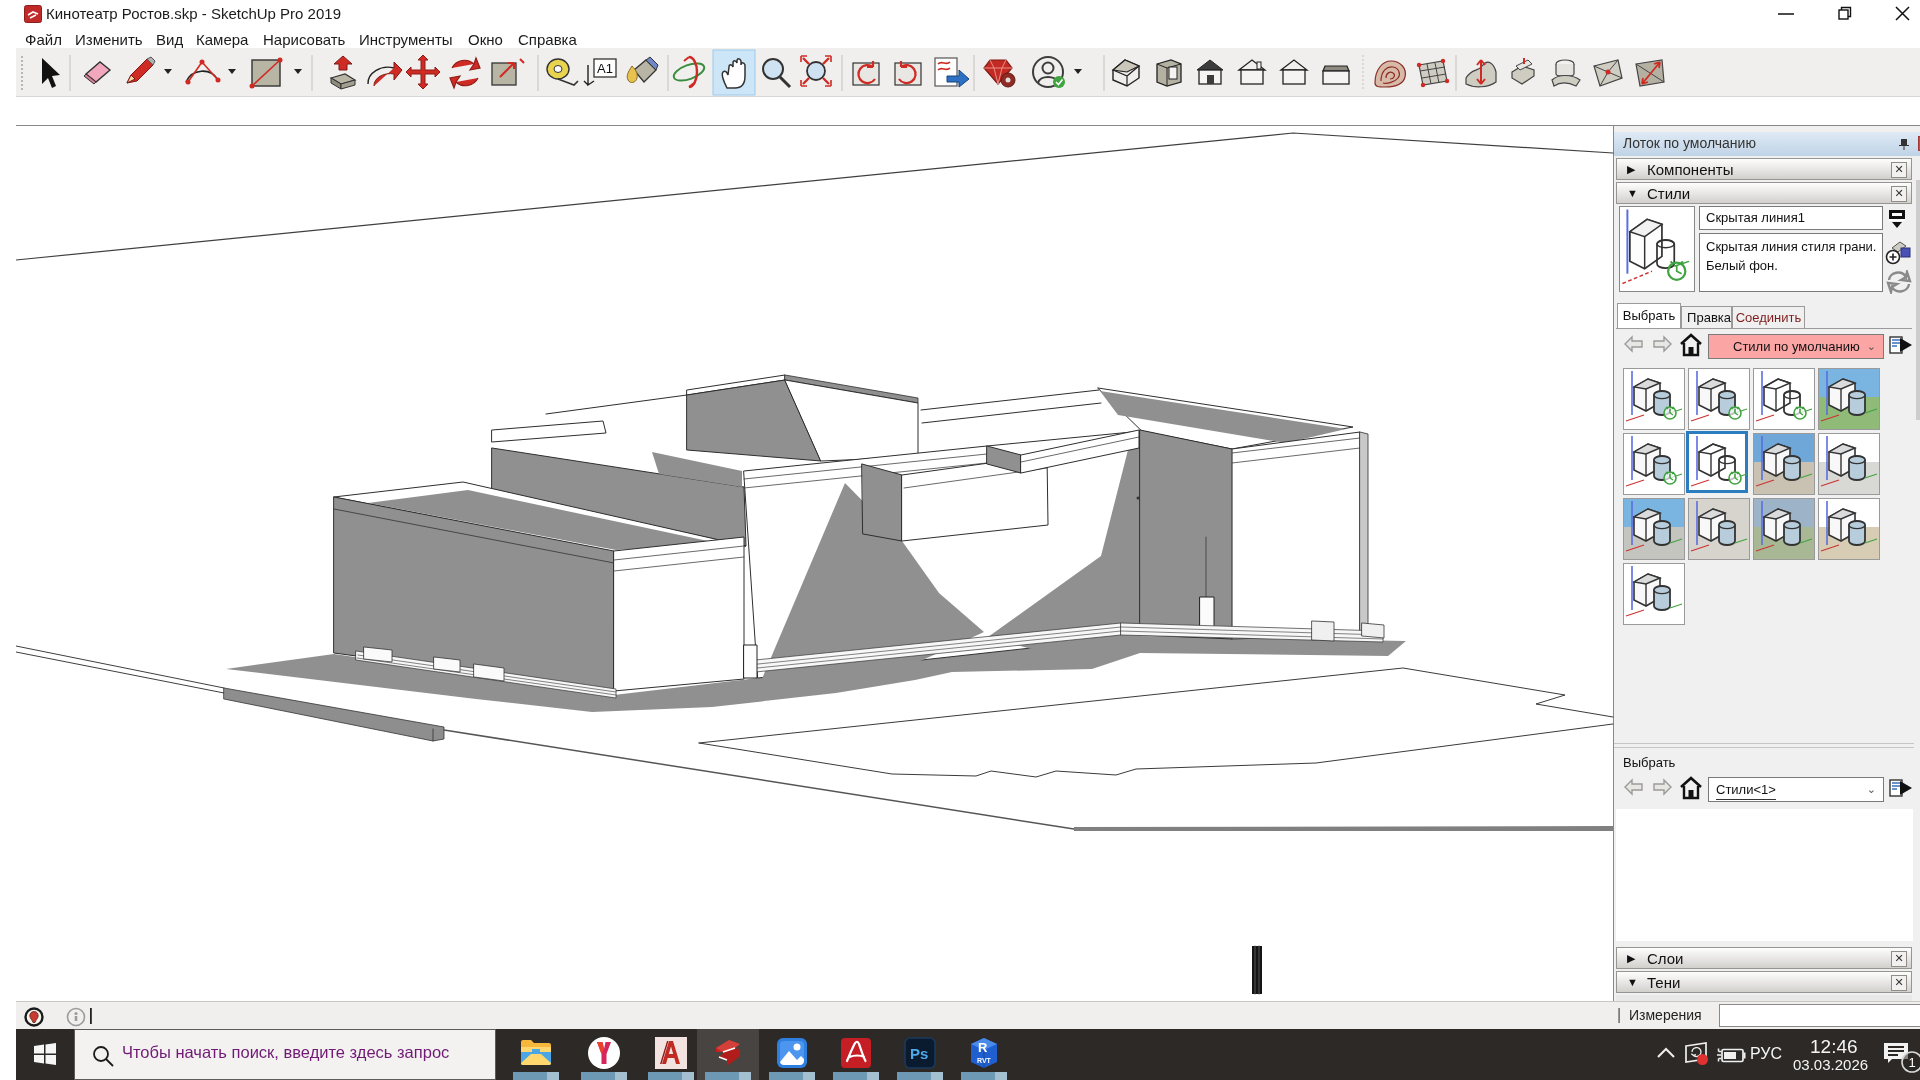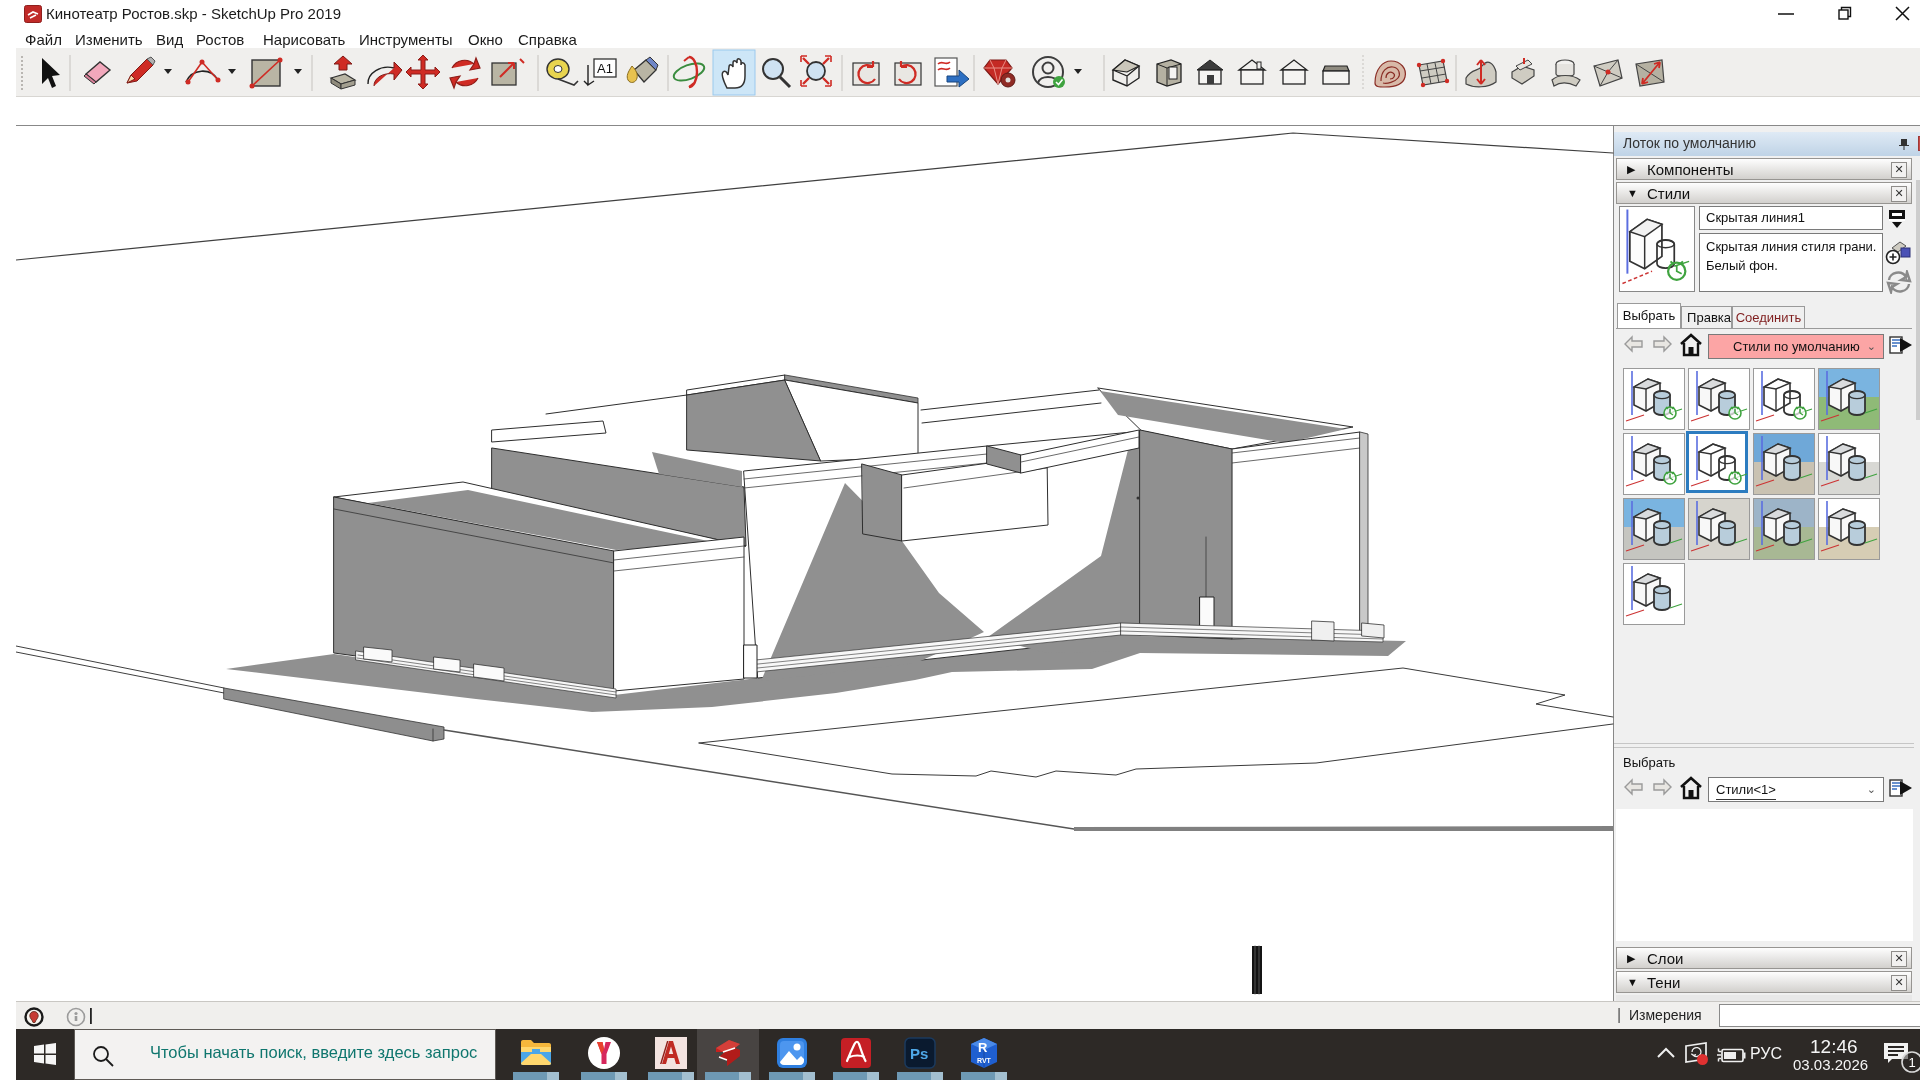--- a/index.html
+++ b/index.html
@@ -24,21 +24,21 @@
 #traytitle { position:absolute; left:0px; top:6px; width:322px; height:24px; background:linear-gradient(#dfeaf5,#bfd3e6); font-size:14px; color:#333; }
 .trayhdr { position:absolute; left:2px; width:296px; height:22px; background:linear-gradient(#fefefe,#d2d0cd); border:1px solid #979592; font-size:15px; color:#111; }
 .trayhdr .arr { position:absolute; left:10px; top:4px; font-size:11px; color:#111; }
 .trayhdr .lbl { position:absolute; left:30px; top:2px; }
 .trayhdr .x { position:absolute; right:4px; top:3px; width:16px; height:16px; background:#f2f1f0; border:1px solid #8f8d8a; font-size:11px; line-height:13px; text-align:center; color:#333; }
 
 #statusbar { position:absolute; left:0; top:1001px; width:1920px; height:28px; background:#f0efed; border-top:1px solid #c9c7c3; }
 
 #taskbar { position:absolute; left:0; top:1029px; width:1920px; height:51px; background:#2d2926; }
 #search { position:absolute; left:58px; top:0px; width:422px; height:51px; background:#f3f2f1; border:1px solid #5e5a56; overflow:hidden; }
-#search span { position:absolute; left:47px; top:13px; font-size:16.5px; color:#0f766e;margin-left:28px; }
+#search span { position:absolute; left:47px; top:13px; font-size:16.5px; color:#701a75; }
 .tbicon { position:absolute; top:7px; width:34px; height:34px; }
 .bluestrip { position:absolute; top:43px; height:8px; width:46px; background:#6e99b4; }
 .bluestrip i { position:absolute; right:0; top:0; width:12px; height:8px; background:#a3bfd0; }
 .traytxt { color:#f5f5f5; font-size:14px; position:absolute; }
 </style>
 </head>
 <body>
 <div id="app">
 
 <div id="titlebar">
@@ -52,21 +52,21 @@
     <rect x="63" y="4" width="9" height="9" fill="none" stroke="#111" stroke-width="1.4"></rect>
     <path d="M65.5 4 V1.5 H74.5 V10.5 H72" fill="none" stroke="#111" stroke-width="1.4"></path>
     <path d="M120 1 L133 14 M133 1 L120 14" stroke="#111" stroke-width="1.5"></path>
   </svg>
 </div>
 
 <div id="menubar">
   <span style="left:9px">Файл</span>
   <span style="left:59px">Изменить</span>
   <span style="left:140px">Вид</span>
-  <span style="left:180px">Ростов</span>
+  <span style="left:180px">Камера</span>
   <span style="left:247px">Нарисовать</span>
   <span style="left:343px">Инструменты</span>
   <span style="left:452px">Окно</span>
   <span style="left:502px">Справка</span>
 </div>
 
 <div id="toolbar">
 <svg style="position:absolute;left:0;top:0" width="1700" height="49" viewBox="0 0 1700 49">
 <defs>
 <g id="ddown">

